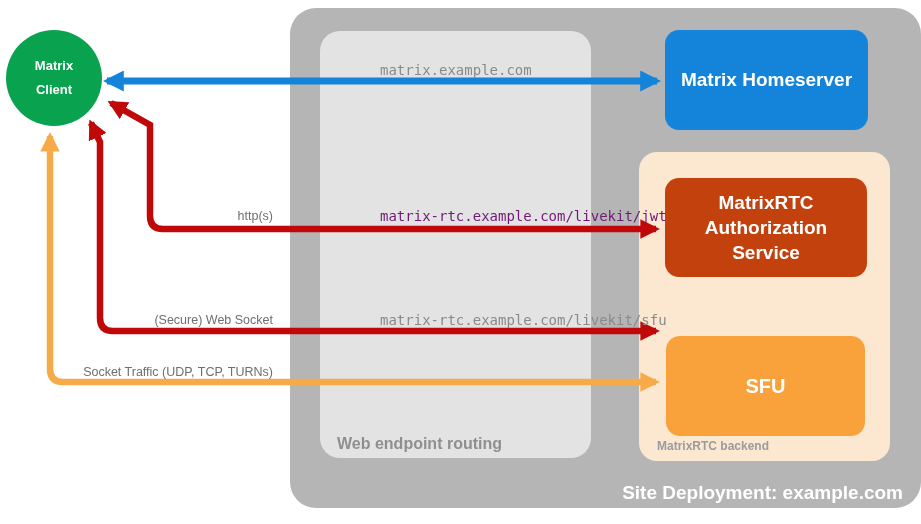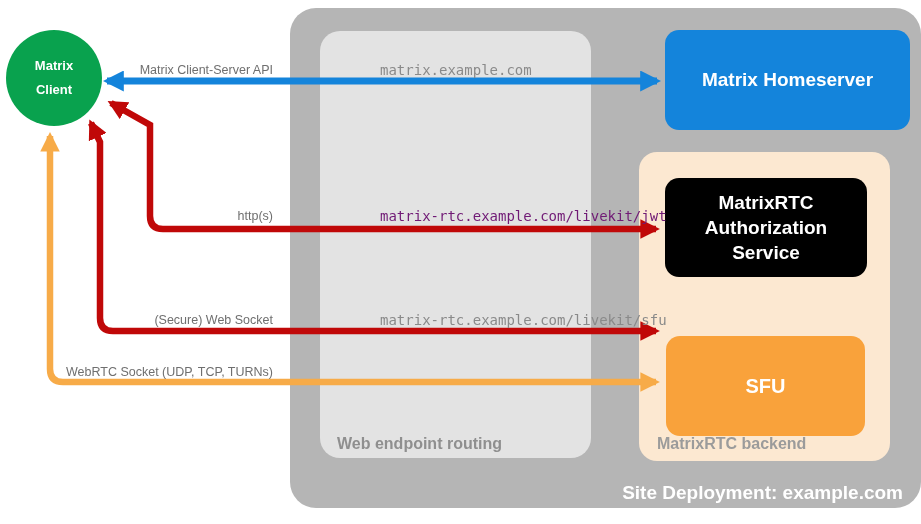--- a/index.html
+++ b/index.html
@@ -14,31 +14,31 @@
   .abs { position: absolute; }
 
   
   .site-box    { left: 290px; top: 8px;   width: 631px; height: 500px; border-radius: 26px; }
   .routing-box { left: 320px; top: 31px;  width: 271px; height: 427px; border-radius: 20px; text-decoration: underline; }
   .backend-box { left: 639px; top: 152px; width: 251px; height: 309px; border-radius: 18px; }
 
   .caption { position: absolute; font-weight: bold; white-space: nowrap; }
   .site-caption    { right: 18px; bottom: 4px;  font-size: 19px; }
   .routing-caption { left: 17px;  bottom: 5px;  font-size: 16px; }
-  .backend-caption { left: 18px;  bottom: 8px;  font-size: 16px; }
+  .backend-caption { left: 18px;  bottom: 8px;  font-size: 12px; }
 
   
   .node {
     position: absolute;
     display: flex; flex-direction: column;
     align-items: center; justify-content: center;
     color: #ffffff; font-weight: bold; text-align: center;
     border-radius: 14px;
   }
-  .homeserver { left: 665px; top: 30px;  width: 245px; height: 100px; font-size: 19px; }
+  .homeserver { left: 665px; top: 30px;  width: 203px; height: 100px; font-size: 19px; }
   .auth       { left: 665px; top: 178px; width: 202px; height: 99px;  font-size: 19px; line-height: 25px; }
   .sfu        { left: 666px; top: 308px; width: 199px; height: 100px; font-size: 20px; }
   .client-circle {
     left: 6px; top: 30px; width: 96px; height: 96px;
     border-radius: 50%; font-size: 13px; line-height: 24px;
   }
 
   
   .arrows { position: absolute; left: 0; top: 0; pointer-events: none; }
 
@@ -73,21 +73,21 @@
   </div>
 
   <div class="abs backend-box" style="background-color: rgb(252, 232, 209);">
     <div class="caption backend-caption" style="color: rgb(155, 155, 155);">MatrixRTC backend</div>
   </div>
 
   <div class="node homeserver" style="background-color: rgb(20, 132, 219);">
     <span>Matrix Homeserver</span>
   </div>
 
-  <div class="node auth" style="background-color: #000000;">
+  <div class="node auth" style="background-color: #c2410c;">
     <span>MatrixRTC</span>
     <span>Authorization</span>
     <span>Service</span>
   </div>
 
   <div class="node sfu" style="background-color: rgb(249, 162, 59); margin-top: 28px;">
     <span>SFU</span>
   </div>
 
   <div class="node client-circle" style="background-color: rgb(9, 162, 78);">
@@ -110,22 +110,21 @@
 
     <path d="M107,81 L657,81" fill="none" stroke-width="7" marker-start="url(#mBlue)" marker-end="url(#mBlue)" stroke="#1484db"></path>
 
     <path d="M111,103 L150,125 L150,216 Q150,229 163,229 L656,229" fill="none" stroke-width="6.5" marker-start="url(#mRed)" marker-end="url(#mRed)" stroke="#c00808"></path>
 
     <path d="M91,123 L100,142 L100,318 Q100,331 113,331 L656,331" fill="none" stroke-width="6.5" marker-start="url(#mRed)" marker-end="url(#mRed)" stroke="#c00808"></path>
 
     <path d="M50,136 L50,369 Q50,382 63,382 L656,382" fill="none" stroke-width="6.5" marker-start="url(#mOrange)" marker-end="url(#mOrange)" stroke="#f7ab48"></path>
   </svg>
 
-  <div class="edge-label lbl-cs-api" style="color: rgb(111, 111, 111);">Matrix Client-Server API</div>
   <div class="edge-label lbl-http" style="color: rgb(111, 111, 111);">http(s)</div>
   <div class="edge-label lbl-ws" style="color: rgb(111, 111, 111); text-align: right;">(Secure) Web Socket</div>
-  <div class="edge-label lbl-webrtc" style="color: rgb(111, 111, 111);">WebRTC Socket (UDP, TCP, TURNs)</div>
+  <div class="edge-label lbl-webrtc" style="color: rgb(111, 111, 111);">Socket Traffic (UDP, TCP, TURNs)</div>
 
   <div class="endpoint-label ep-matrix" style="color: rgb(138, 138, 138);">matrix.example.com</div>
   <div class="endpoint-label ep-jwt" style="color: #701a75;">matrix-rtc.example.com/livekit/jwt</div>
   <div class="endpoint-label ep-sfu" style="color: rgb(138, 138, 138);">matrix-rtc.example.com/livekit/sfu</div>
 
 </div>
 
 </body></html>

